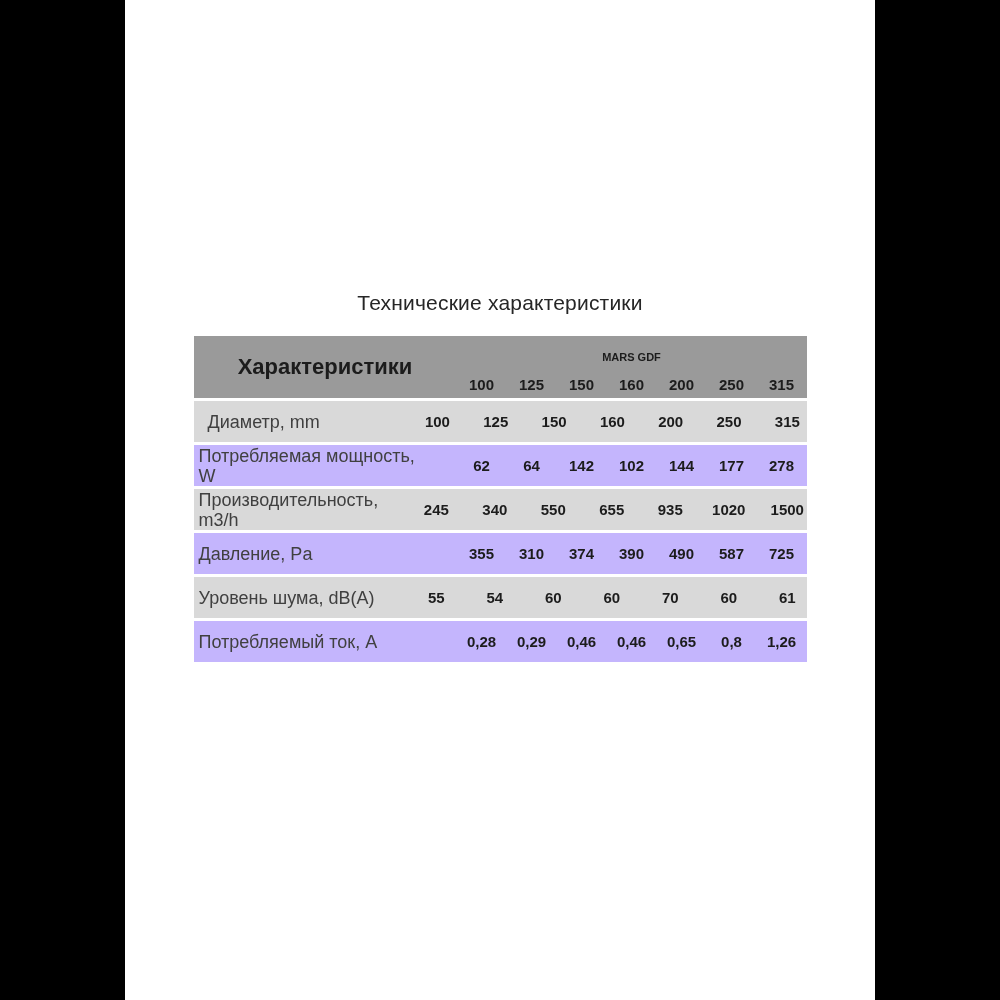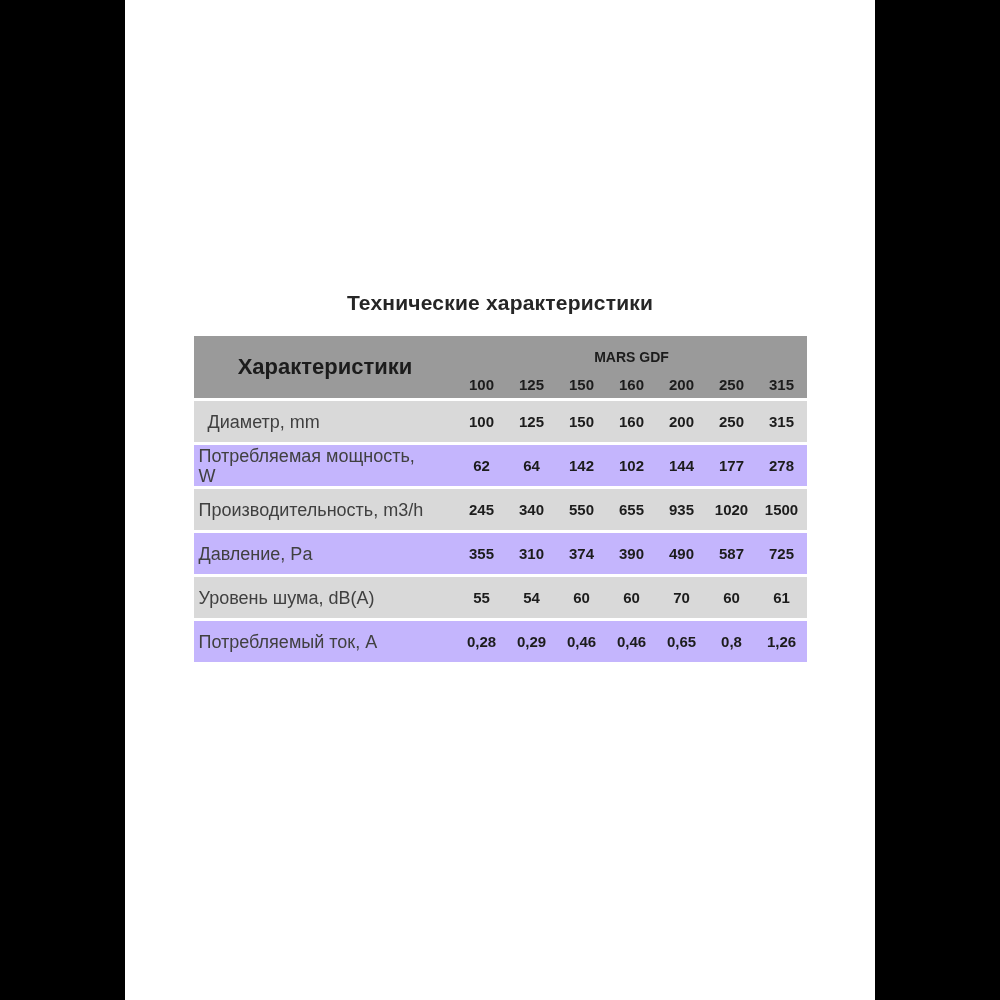--- a/index.html
+++ b/index.html
@@ -6,35 +6,35 @@
   html,body { width:1000px; height:1000px; }
   body { background:#ffffff; font-family:"Liberation Sans", sans-serif; position:relative; overflow:hidden; }
 
   .letterbox { position:absolute; top:0; height:1000px; width:125px; background:#000000; }
   .letterbox.left  { left:0; }
   .letterbox.right { right:0; }
 
   .content { position:absolute; left:125px; top:0; width:750px; height:1000px; background:#ffffff; }
 
   .title { margin-top:290px; text-align:center; font-size:21px; line-height:26px;
-           font-weight:700; color:#262626; letter-spacing:0.2px; }
+           font-weight:400; color:#262626; letter-spacing:0.2px; }
 
   .spec-table { width:613px; margin:20px auto 0; }
 
   .thead { display:flex; height:62px; background:#9a9a9a; }
   .th-label { width:263px; display:flex; align-items:center; justify-content:center;
               font-size:22px; font-weight:700; color:#1c1c1c; }
   .th-models { width:350px; display:flex; flex-direction:column; justify-content:flex-end; }
-  .th-brand { text-align:center; font-size:14px; font-weight:700; color:#1c1c1c;
+  .th-brand { text-align:center; font-size:11px; font-weight:700; color:#1c1c1c;
               height:26px; line-height:26px; margin-top:8px; }
   .th-sizes { display:flex; height:28px; align-items:center; }
   .th-size { width:50px; text-align:center; font-size:15px; font-weight:700; color:#1c1c1c; }
 
   .row { display:flex; min-height:41px; margin-top:3px; background:#c4b5fd; }
-  .row.stripe { background:#d9d9d9; }
+  .row.stripe { background:#d9d9d9;gap:20px; }
   .row-label { width:263px; display:flex; align-items:center; font-size:18px; line-height:20px;
                color:#404040; padding-left:5px; white-space:pre-line; }
   .row.indent .row-label { padding-left:14px; }
   .cell { width:50px; display:flex; align-items:center; justify-content:center;
           font-size:15px; font-weight:700; color:#1c1c1c; }
 </style>
 </head>
 <body>
 
 <div class="letterbox left"></div>

